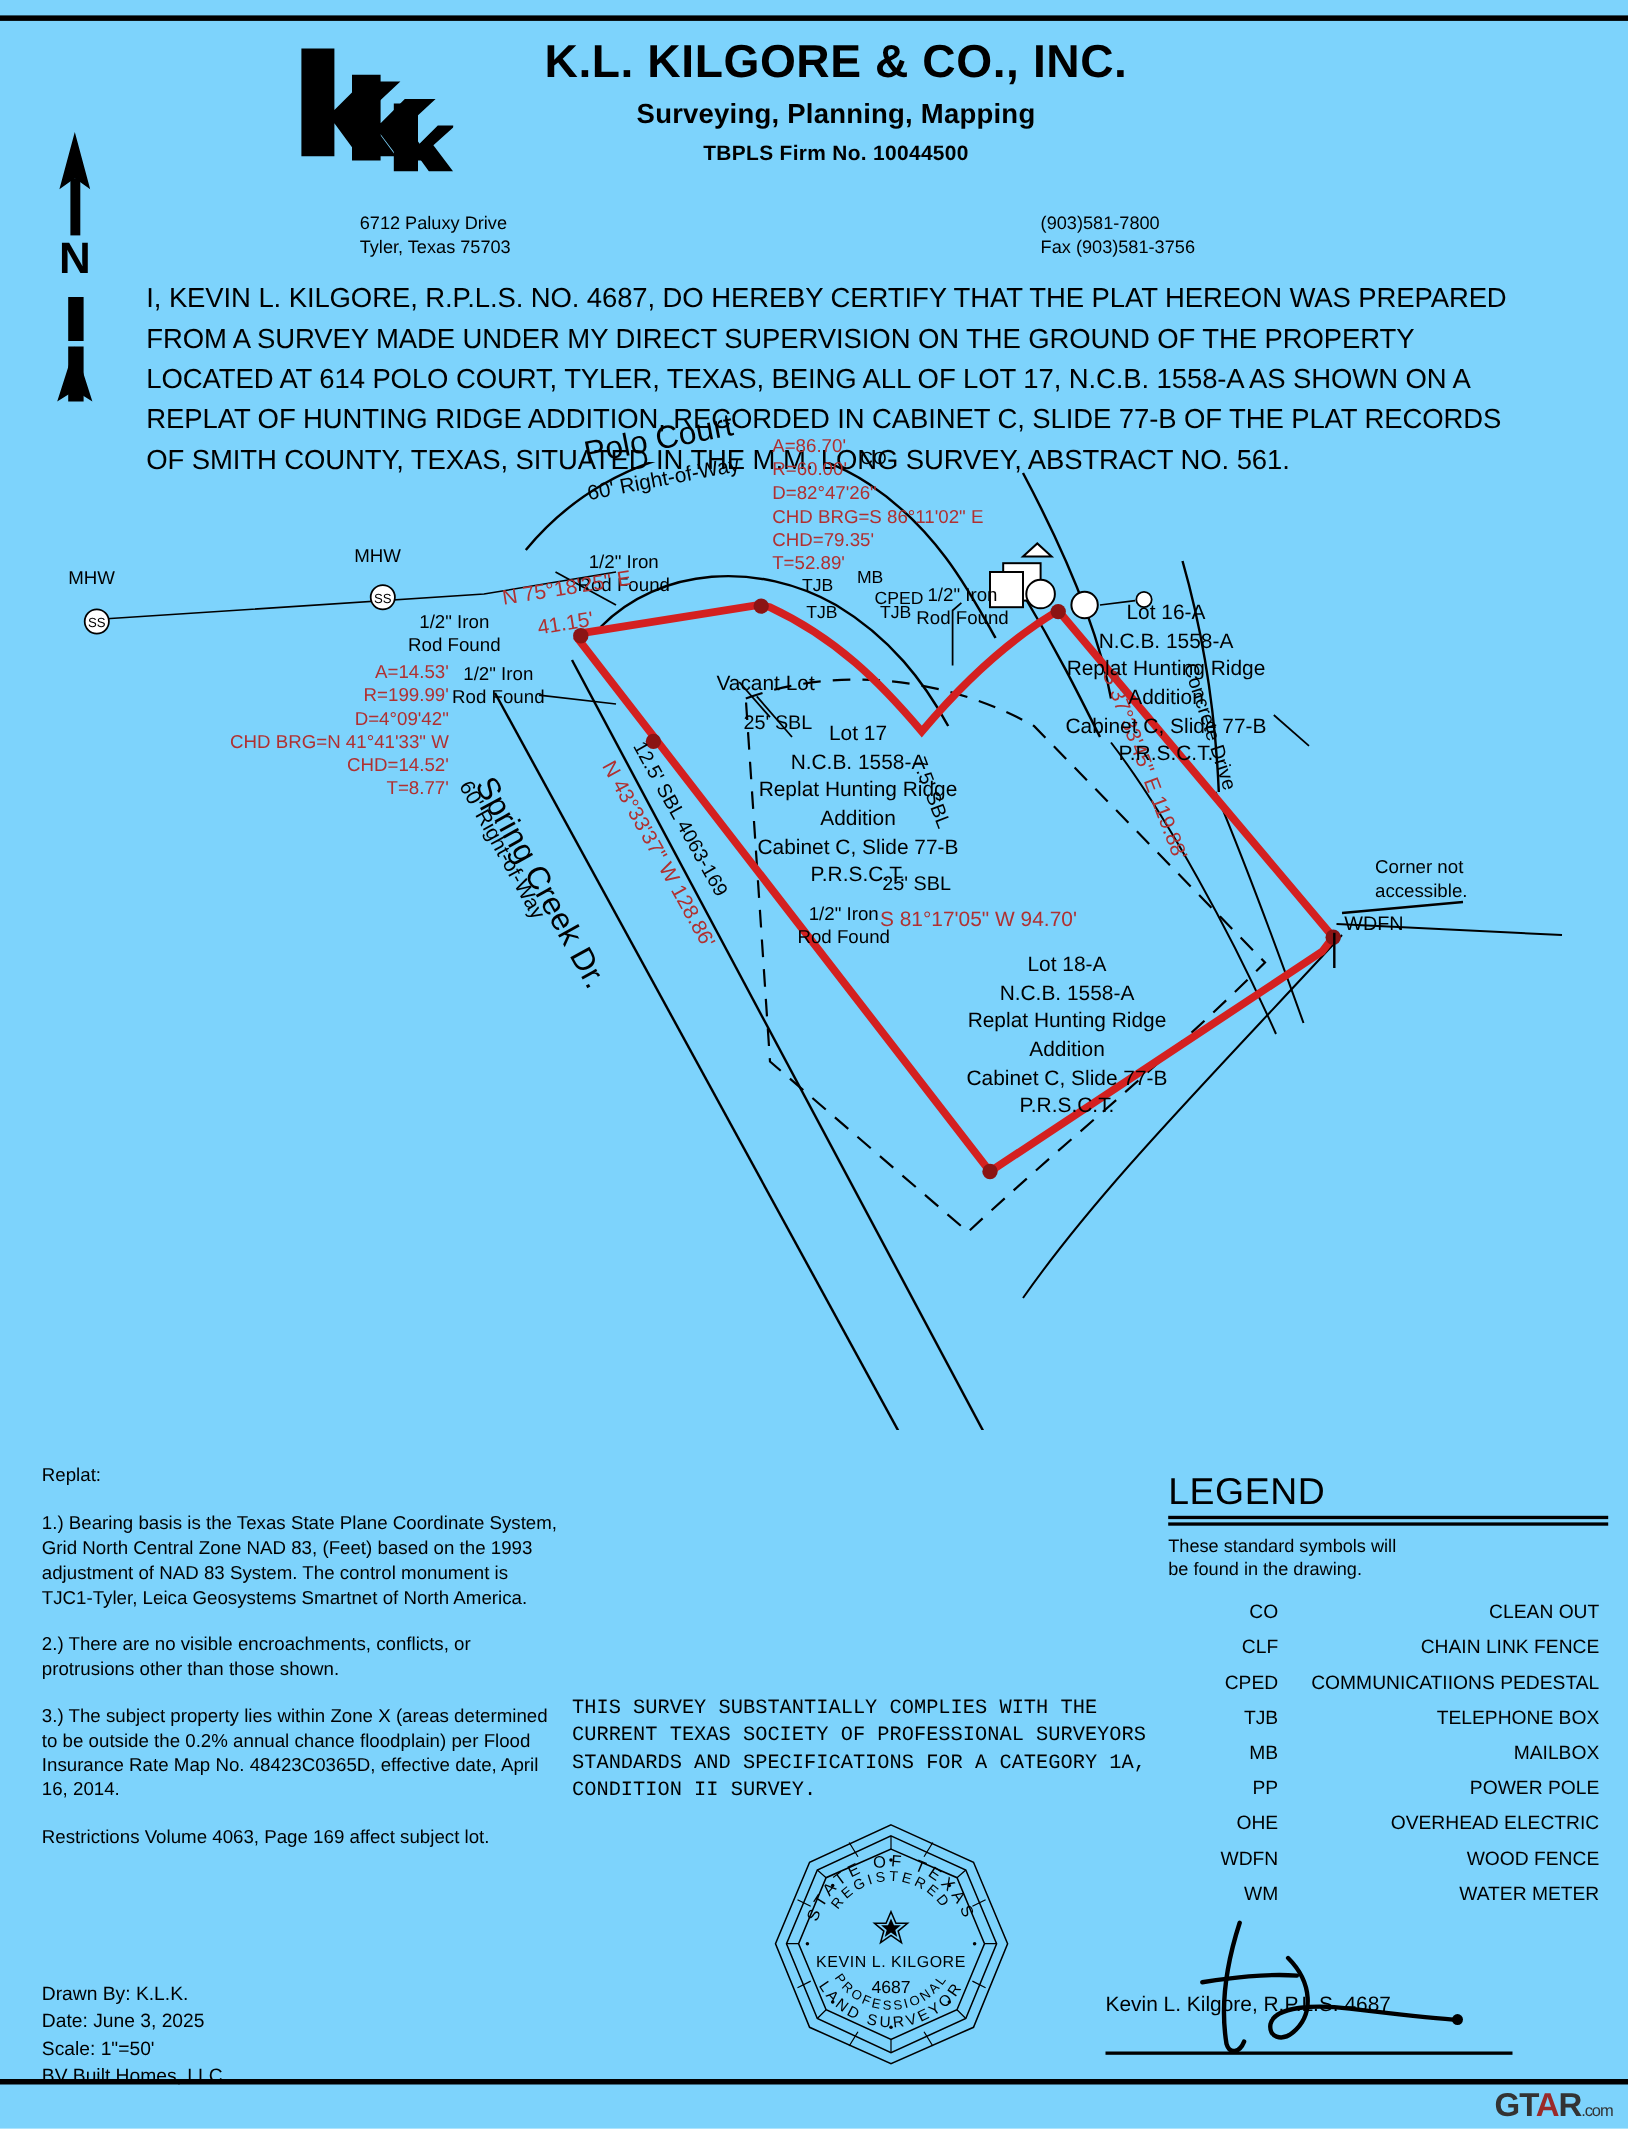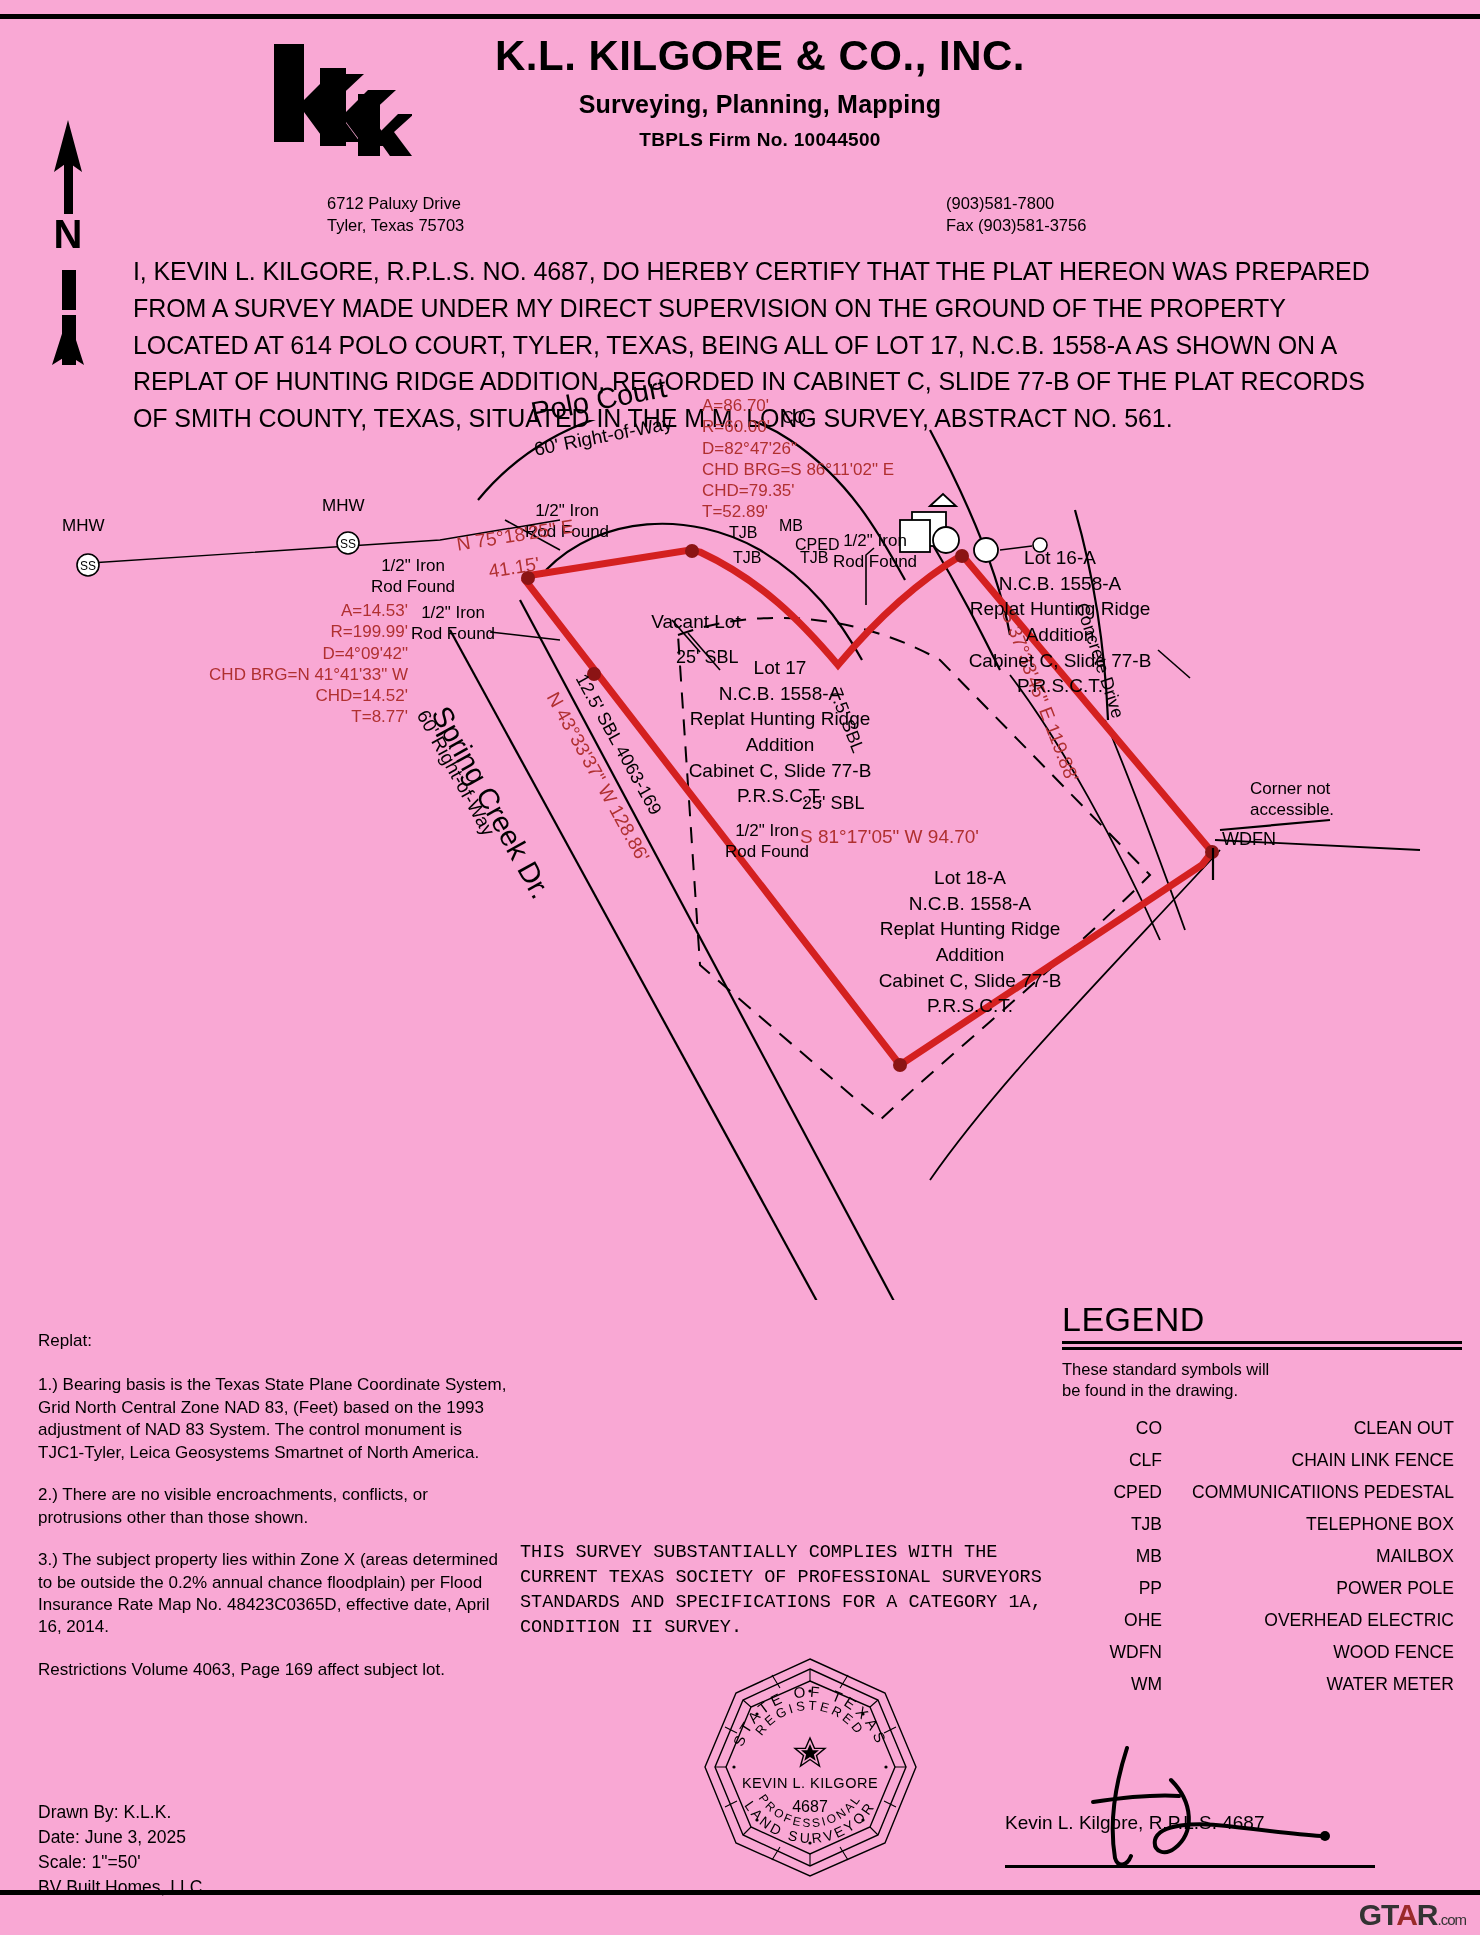--- a/index.html
+++ b/index.html
@@ -2,21 +2,21 @@
 <html><head>
 <meta charset="utf-8">
 <style>
   * { box-sizing: border-box; margin: 0; padding: 0; }
   html, body { background: #fff; }
   body {
     width: 1480px; height: 1935px;
     font-family: "Liberation Sans", sans-serif;
     color: #000; position: relative; overflow: hidden;
   }
-  #page { position: relative; width: 1480px; height: 1935px; background: #f9a8d4; }
+  #page { position: relative; width: 1480px; height: 1935px; background: #7dd3fc; }
 
   .top-rule { position:absolute; left:0; top:14px; width:1480px; height:5px; background:#000; }
   .bot-rule { position:absolute; left:0; top:1890px; width:1480px; height:5px; background:#000; }
 
   
   #logo { position:absolute; left:272px; top:38px; width:140px; height:118px; }
   #title-block { position:absolute; left:380px; top:32px; width:760px; text-align:center; }
   .co-name { font-weight:bold; font-size:42px; letter-spacing:0.5px; white-space:nowrap; }
   .co-sub  { font-weight:bold; font-size:25px; margin-top:10px; letter-spacing:0.2px; }
   .co-firm { font-weight:bold; font-size:19px; margin-top:10px; letter-spacing:0.3px; }
@@ -51,21 +51,21 @@
 
   
   #seal { position:absolute; left:700px; top:1655px; width:220px; height:225px; }
 
   
   #sigline { position:absolute; left:1005px; top:1865px; width:370px; height:3px; background:#000; }
   #signame { position:absolute; left:1005px; top:1812px; width:380px; font-size:19px; }
   #sigmark { position:absolute; left:1075px; top:1740px; width:260px; height:130px; }
 
   
-  #legend { position:absolute; left:1062px; top:1300px; width:400px; }
+  #legend { position:absolute; left:1062px; top:1337px; width:400px; }
   #legend .ltitle { font-size:34px; letter-spacing:0.5px; }
   #legend .lrule1 { height:3px; background:#000; margin-top:2px; }
   #legend .lrule2 { height:3px; background:#000; margin-top:3px; }
   #legend .lintro { font-size:16.5px; line-height:1.25; margin-top:9px; }
   #legend table { margin-top:12px; border-collapse:collapse; font-size:17.5px; }
   #legend td.abbr { width:100px; text-align:right; padding:5.5px 0; }
   #legend td.desc { padding:5.5px 0 5.5px 30px; white-space:nowrap;text-align:right; }
 
   
   #drawnby { position:absolute; left:38px; top:1800px; font-size:17.5px; line-height:1.42; }

